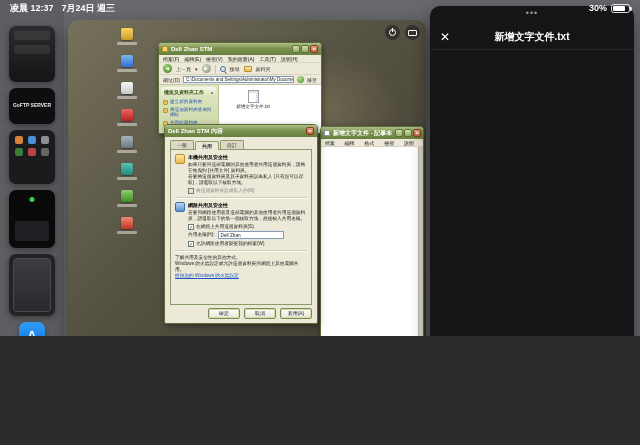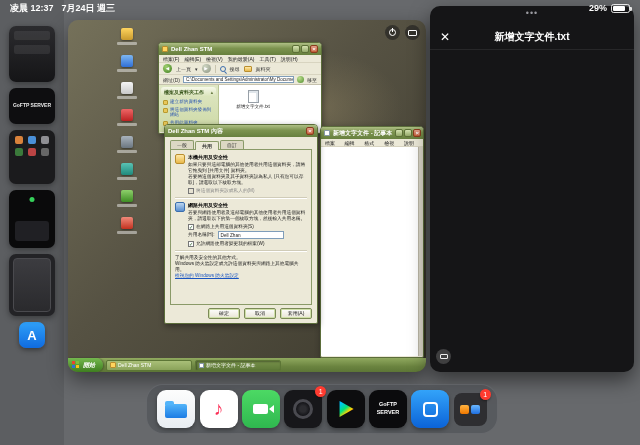--- a/index.html
+++ b/index.html
@@ -1,17 +1,17 @@
 <!DOCTYPE html>
 <html><head>
 <meta charset="utf-8">
 <style>
   *{margin:0;padding:0;box-sizing:border-box}
   html,body{background:#2c2c2e}
-  #canvas{position:relative;width:640px;height:445px;background:#67696c;overflow:hidden;
+  #canvas{position:relative;width:640px;height:336px;background:#67696c;overflow:hidden;
           font-family:"Liberation Sans",sans-serif;}
   .bg-left{position:absolute;left:0;top:0;bottom:0;width:64px;background:rgba(0,0,0,.10)}
 
   
   .statusbar{position:absolute;top:0;left:0;right:0;height:16px;display:flex;justify-content:space-between;
              align-items:center;padding:0 10px;color:#fff;font-size:9px;font-weight:bold;z-index:30}
   .sb-left{display:flex;gap:8px}
   .sb-right{display:flex;align-items:center;gap:4px}
   .battery{position:relative;width:19px;height:9px;border:1px solid rgba(255,255,255,.85);border-radius:2.5px;padding:1px}
   .battery i{display:block;height:100%;width:81%;background:#fff;border-radius:1px}
@@ -161,21 +161,21 @@
 
 <div id="canvas">
   <div class="bg-left"></div>
 
   <div class="statusbar">
     <div class="sb-left">
       <span>凌晨 12:37</span>
       <span>7月24日 週三</span>
     </div>
     <div class="sb-right">
-      <span>29%</span>
+      <span>30%</span>
       <span class="battery">
           <i></i>
         </span>
     </div>
   </div>
 
   <div class="strip">
     <div class="card c1">
       <div class="scr"></div>
       <div class="scr"></div>

